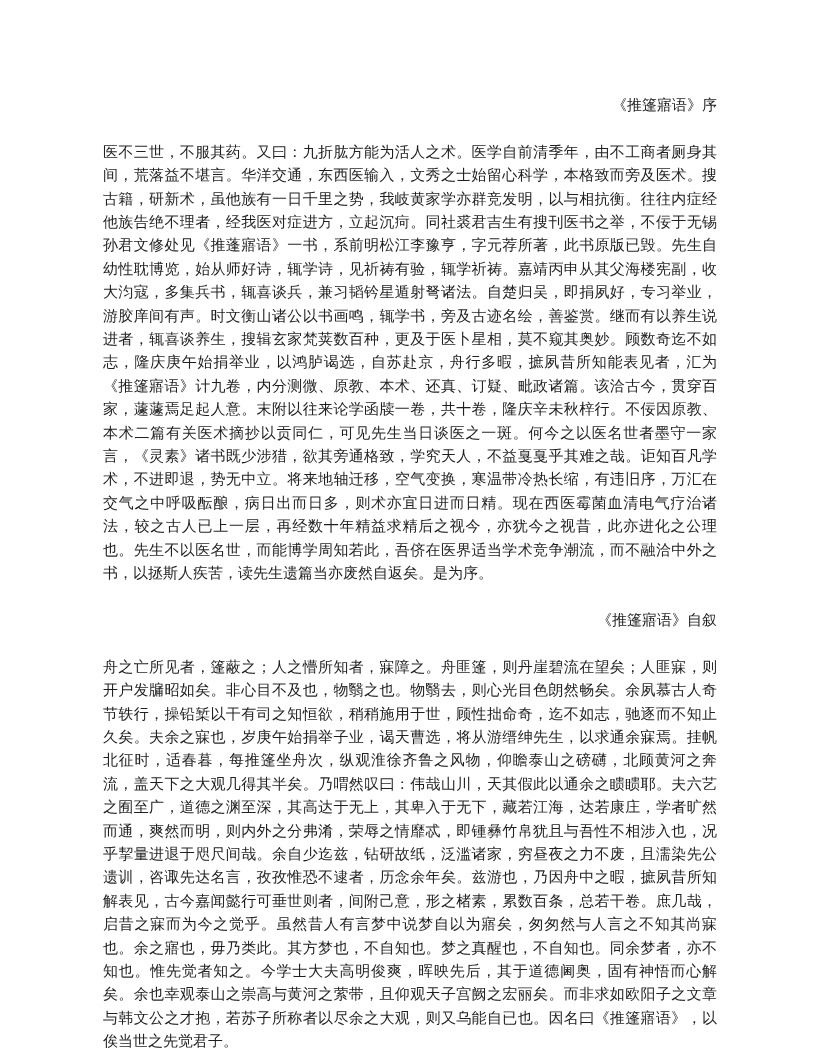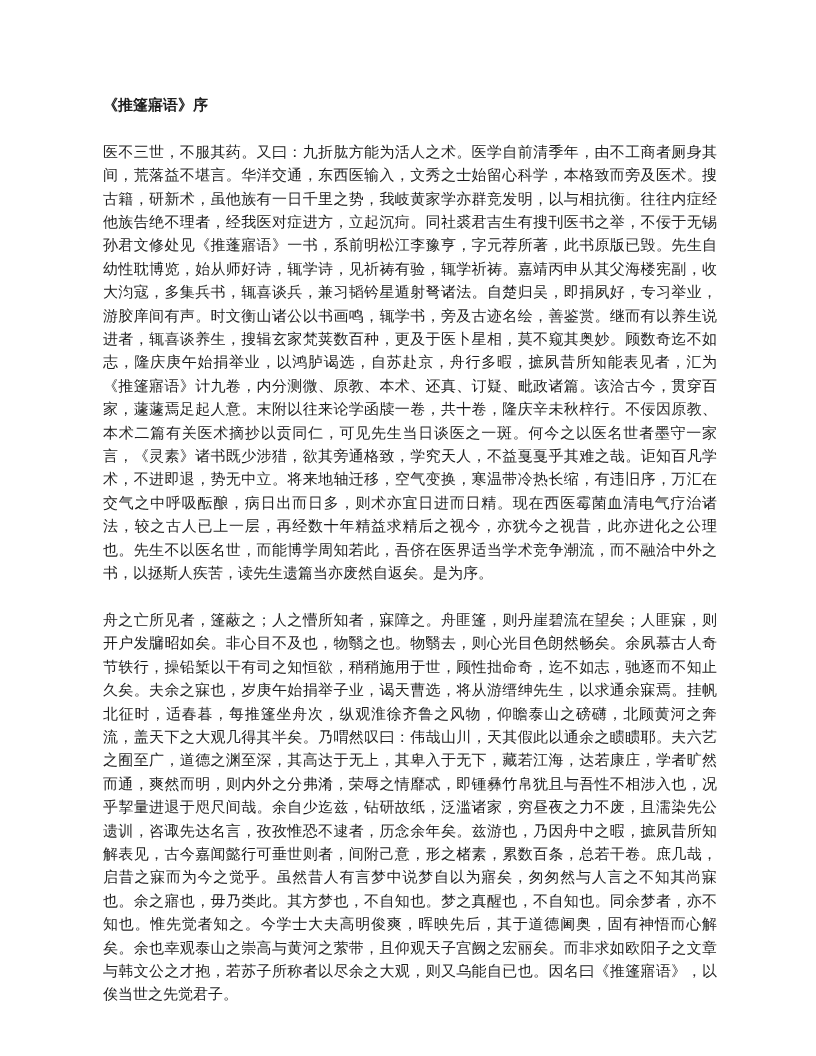--- a/index.html
+++ b/index.html
@@ -21,36 +21,37 @@
     top: 94px;
     width: 614px;
   }
   .block {
     font-size: 15px;
     line-height: 23.4px;
     margin: 0 0 23.4px 0;
     white-space: normal;
   }
   .heading {
-    text-align: left;
-    font-weight: bold;
+    text-align: right;
+    font-weight: normal;
   }
   .paragraph {
     text-align: justify;
     text-justify: inter-ideograph;
   }
   .sigline {
     text-align: left;
   }
 </style>
 </head>
 <body>
 
 <div class="page">
   <div class="block heading">《推篷寤语》序</div>
 
   <div class="block paragraph">医不三世，不服其药。又曰：九折肱方能为活人之术。医学自前清季年，由不工商者厕身其间，荒落益不堪言。华洋交通，东西医输入，文秀之士始留心科学，本格致而旁及医术。搜古籍，研新术，虽他族有一日千里之势，我岐黄家学亦群竞发明，以与相抗衡。往往内症经他族告绝不理者，经我医对症进方，立起沉疴。同社裘君吉生有搜刊医书之举，不佞于无锡孙君文修处见《推蓬寤语》一书，系前明松江李豫亨，字元荐所著，此书原版已毁。先生自幼性耽博览，始从师好诗，辄学诗，见祈祷有验，辄学祈祷。嘉靖丙申从其父海楼宪副，收大汮寇，多集兵书，辄喜谈兵，兼习韬钤星遁射弩诸法。自楚归吴，即捐夙好，专习举业，游胶庠间有声。时文衡山诸公以书画鸣，辄学书，旁及古迹名绘，善鉴赏。继而有以养生说进者，辄喜谈养生，搜辑玄家梵荚数百种，更及于医卜星相，莫不窥其奥妙。顾数奇迄不如志，隆庆庚午始捐举业，以鸿胪谒选，自苏赴京，舟行多暇，摭夙昔所知能表见者，汇为《推篷寤语》计九卷，内分测微、原教、本术、还真、订疑、毗政诸篇。该洽古今，贯穿百家，蘧蘧焉足起人意。末附以往来论学函牍一卷，共十卷，隆庆辛未秋梓行。不佞因原教、本术二篇有关医术摘抄以贡同仁，可见先生当日谈医之一斑。何今之以医名世者墨守一家言，《灵素》诸书既少涉猎，欲其旁通格致，学究天人，不益戛戛乎其难之哉。讵知百凡学术，不进即退，势无中立。将来地轴迁移，空气变换，寒温带冷热长缩，有违旧序，万汇在交气之中呼吸酝酿，病日出而日多，则术亦宜日进而日精。现在西医霉菌血清电气疗治诸法，较之古人已上一层，再经数十年精益求精后之视今，亦犹今之视昔，此亦进化之公理也。先生不以医名世，而能博学周知若此，吾侪在医界适当学术竞争潮流，而不融洽中外之书，以拯斯人疾苦，读先生遗篇当亦废然自返矣。是为序。</div>
 
 
+  <div class="block heading">《推篷寤语》自叙</div>
 
   <div class="block paragraph">舟之亡所见者，篷蔽之；人之懵所知者，寐障之。舟匪篷，则丹崖碧流在望矣；人匪寐，则开户发牖昭如矣。非心目不及也，物翳之也。物翳去，则心光目色朗然畅矣。余夙慕古人奇节轶行，操铅椠以干有司之知恒欲，稍稍施用于世，顾性拙命奇，迄不如志，驰逐而不知止久矣。夫余之寐也，岁庚午始捐举子业，谒天曹选，将从游缙绅先生，以求通余寐焉。挂帆北征时，适春暮，每推篷坐舟次，纵观淮徐齐鲁之风物，仰瞻泰山之磅礴，北顾黄河之奔流，盖天下之大观几得其半矣。乃喟然叹曰：伟哉山川，天其假此以通余之瞆瞆耶。夫六艺之囿至广，道德之渊至深，其高达于无上，其卑入于无下，藏若江海，达若康庄，学者旷然而通，爽然而明，则内外之分弗淆，荣辱之情靡忒，即锺彝竹帛犹且与吾性不相涉入也，况乎挈量进退于咫尺间哉。余自少迄兹，钻研故纸，泛滥诸家，穷昼夜之力不废，且濡染先公遗训，咨诹先达名言，孜孜惟恐不逮者，历念余年矣。兹游也，乃因舟中之暇，摭夙昔所知解表见，古今嘉闻懿行可垂世则者，间附己意，形之楮素，累数百条，总若干卷。庶几哉，启昔之寐而为今之觉乎。虽然昔人有言梦中说梦自以为寤矣，匆匆然与人言之不知其尚寐也。余之寤也，毋乃类此。其方梦也，不自知也。梦之真醒也，不自知也。同余梦者，亦不知也。惟先觉者知之。今学士大夫高明俊爽，晖映先后，其于道德阃奥，固有神悟而心解矣。余也幸观泰山之崇高与黄河之萦带，且仰观天子宫阙之宏丽矣。而非求如欧阳子之文章与韩文公之才抱，若苏子所称者以尽余之大观，则又乌能自已也。因名曰《推篷寤语》，以俟当世之先觉君子。</div>
 
 </div>
 
 </body></html>

